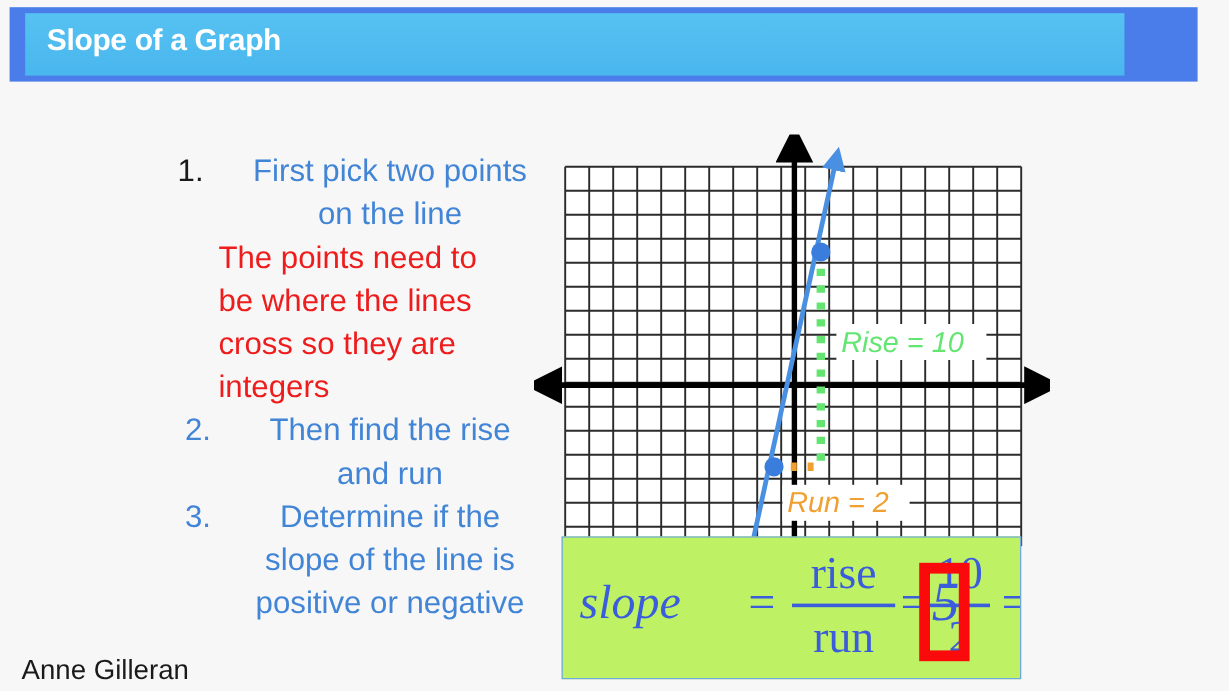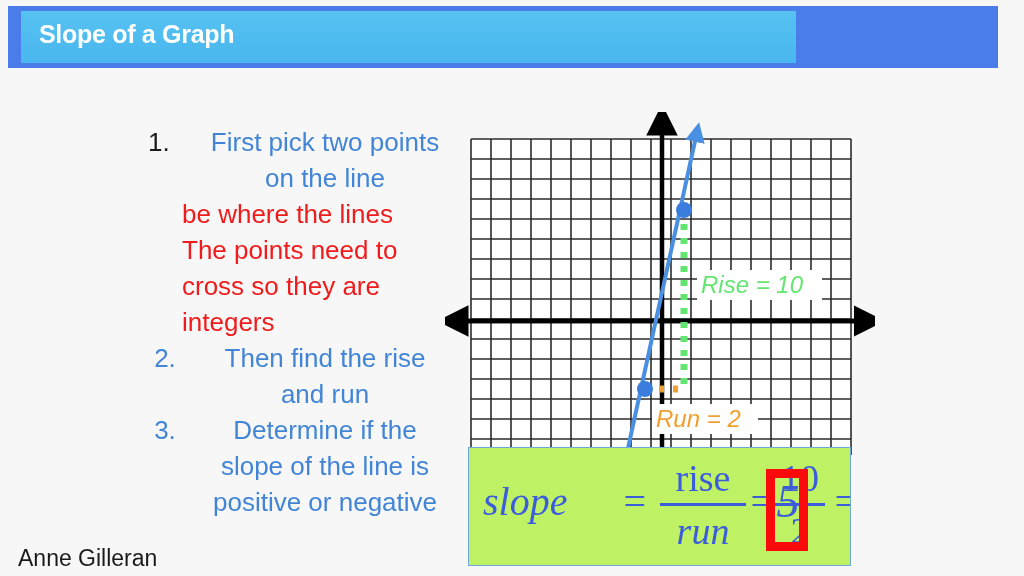--- a/index.html
+++ b/index.html
@@ -22,21 +22,21 @@
     top: 6px;
     width: 990px;
     height: 62px;
     background: #4a7dea;
     box-sizing: border-box;
   }
   #title-bar-inner {
     position: absolute;
     left: 13px;
     top: 5px;
-    width: 775px;
+    width: 916px;
     height: 52px;
     background: #4fbdf0;
     background: linear-gradient(180deg, #56c2f2 0%, #49b6ee 100%);
     box-sizing: border-box;
     padding-left: 7px;
   }
   #title-text {
     position: absolute;
     left: 18px;
     top: 9px;
@@ -136,21 +136,20 @@
     line-height: 46px;
   }
   .frac-bar {
     height: 3px;
     background: #3b5cdb;
     margin: 2px 6px 2px 6px;
   }
   .frac-den {
     font-size: 38px;
     line-height: 46px;
-    font-style: italic;
   }
   .upright { font-style: normal; }
   #fm-eq2 {
     position: absolute;
     left: 279px;
     top: 30px;
     font-size: 40px;
   }
   #fm-eq3 {
     position: absolute;
@@ -190,22 +189,22 @@
   </div>
 </div>
 
 <div id="steps">
 
   <div class="step">
     <div class="step-num dark-text">1.</div>
     <div class="step-body">
       <div class="blue-text">First pick two points</div>
       <div class="blue-text">on the line</div>
+      <div class="red-text">The points need to</div>
       <div class="red-text">be where the lines</div>
-      <div class="red-text">The points need to</div>
       <div class="red-text">cross so they are</div>
       <div class="red-text">integers</div>
     </div>
   </div>
 
   <div class="step">
     <div class="step-num blue-text">2.</div>
     <div class="step-body">
       <div class="blue-text">Then find the rise</div>
       <div class="blue-text">and run</div>

